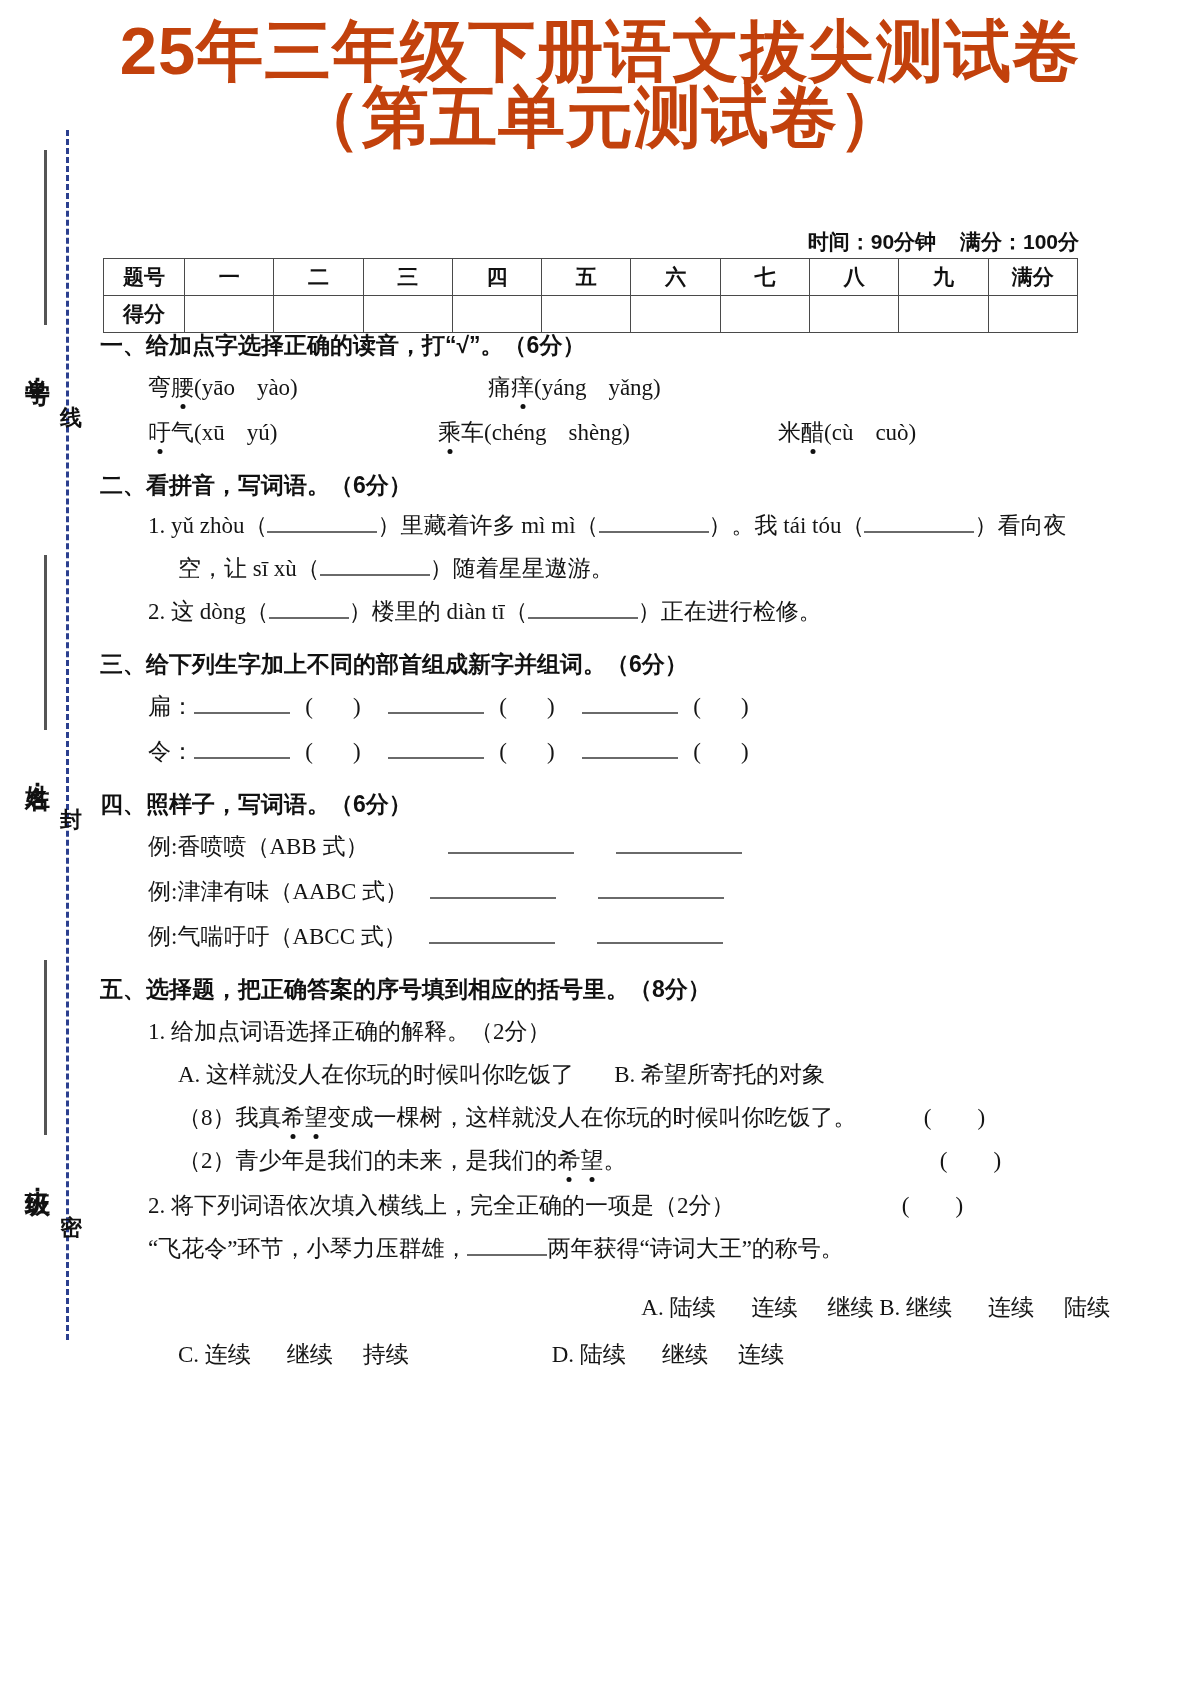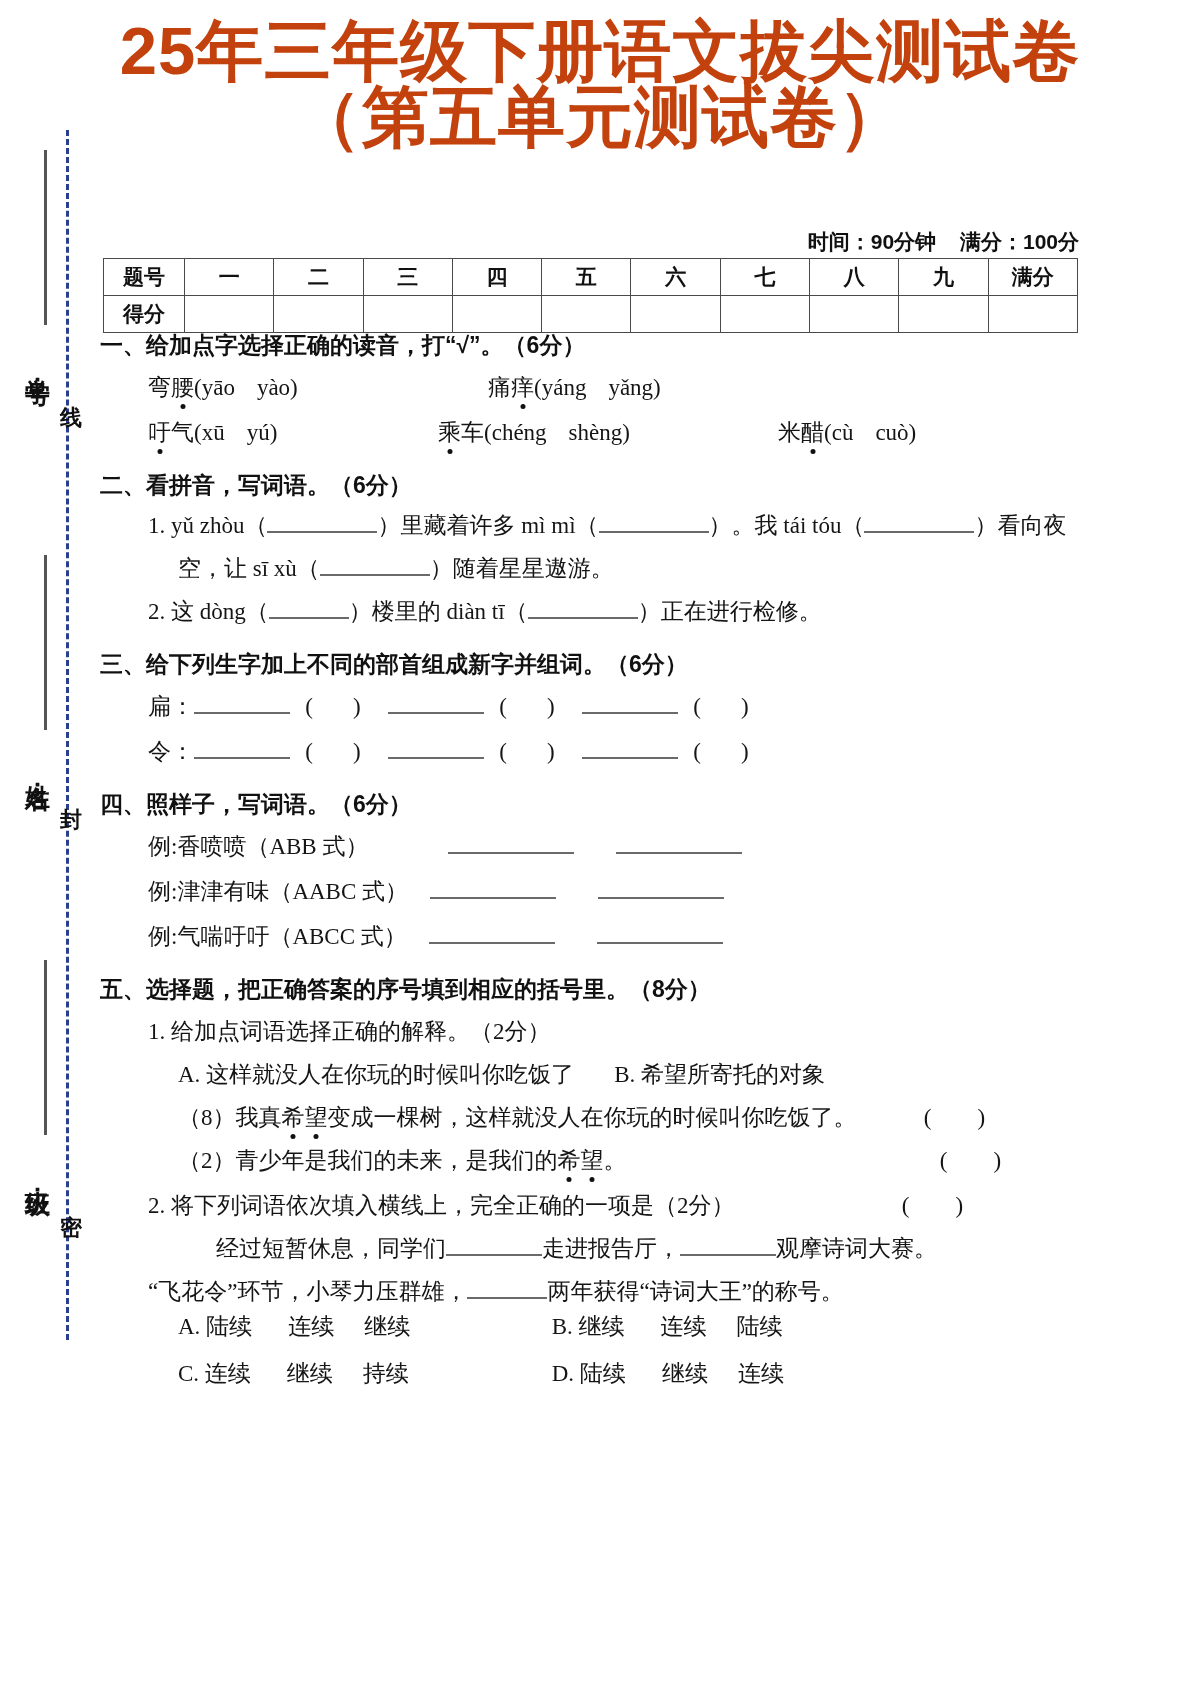--- a/index.html
+++ b/index.html
@@ -325,29 +325,26 @@
     </div>
 
     <div class="row indent2 linewrap" style="margin-top:12px;">
       <span>（2）青少年是我们的未来，是我们的</span><span class="dot">希</span><span class="dot">望</span><span>。</span><span class="sp" style="width:292px"></span><span class="paren p-lg">(&nbsp;&nbsp;&nbsp;&nbsp;&nbsp;&nbsp;&nbsp;&nbsp;)</span>
     </div>
 
     <div class="row indent1 linewrap" style="margin-top:14px;">
       <span>2. 将下列词语依次填入横线上，完全正确的一项是（2分）</span><span class="sp" style="width:146px"></span><span class="paren p-lg">(&nbsp;&nbsp;&nbsp;&nbsp;&nbsp;&nbsp;&nbsp;&nbsp;)</span>
     </div>
 
-    <div class="row indent3" style="margin-top:12px;">
-      <span>经过短暂休息，同学们</span><span class="blank b-md"></span><span>走进报告厅，</span><span class="blank b-md"></span><span>观摩诗词大赛。</span>
-    </div>
 
     <div class="row indent1" style="margin-top:12px;">
       <span>“飞花令”环节，小琴力压群雄，</span><span class="blank b-sm"></span><span>两年获得“诗词大王”的称号。</span>
     </div>
 
-    <div class="row indent2" style="margin-top:4px;">
+    <div class="row indent2" style="margin-top:28px;text-align:right;">
       <span class="sp" style="width:368px">
         <span>A. 陆续</span><span class="sp" style="width:36px"></span><span>连续</span><span class="sp" style="width:30px"></span><span>继续</span>
       </span>
       <span>B. 继续</span><span class="sp" style="width:36px"></span><span>连续</span><span class="sp" style="width:30px"></span><span>陆续</span>
     </div>
 
     <div class="row indent2" style="margin-top:16px;">
       <span class="sp" style="width:368px">
         <span>C. 连续</span><span class="sp" style="width:36px"></span><span>继续</span><span class="sp" style="width:30px"></span><span>持续</span>
       </span>

